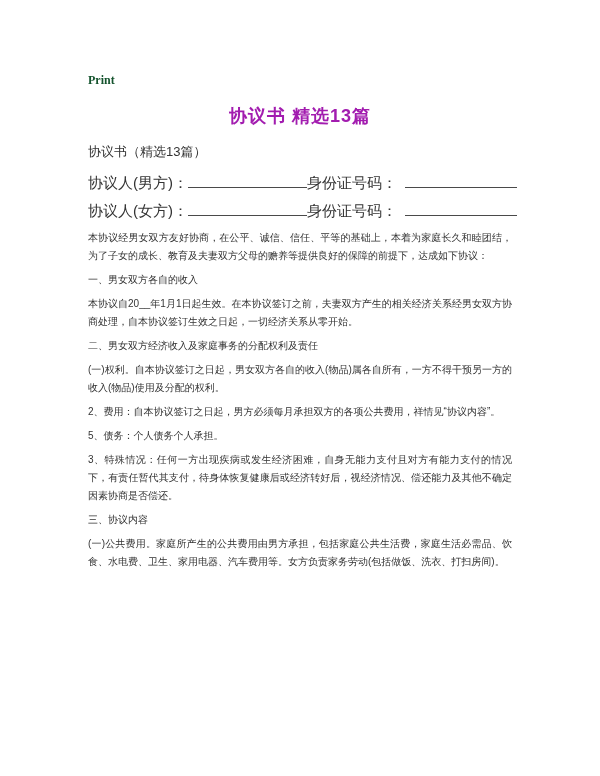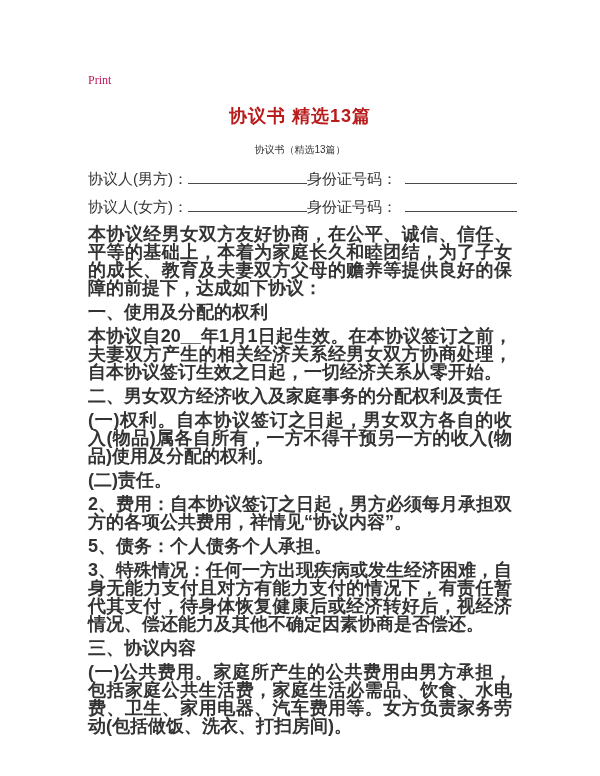--- a/index.html
+++ b/index.html
@@ -7,39 +7,39 @@
     position:relative;
     width:600px;height:776px;
     background:#ffffff;
     color:#333333;
     font-family:"Liberation Sans","DejaVu Sans",sans-serif;
     overflow:hidden;
   }
   .content{padding:70px 88px 0 88px;}
   .print-label{
     font-family:"Liberation Serif","DejaVu Serif",serif;
-    font-size:12px;color:#be185d;cursor:pointer;display:inline-block;
+    font-size:12px;color:#14532d;cursor:pointer;display:inline-block;font-weight:bold;
   }
   .doc-title{
-    font-size:18px;font-weight:bold;color:#b91c1c;
+    font-size:18px;font-weight:bold;color:#a21caf;
     text-align:center;margin:16px 0 0 0;letter-spacing:1px;
   }
-  .doc-subtitle{font-size:10px;margin:15px 0 0 0;font-weight:normal;text-align:center;}
+  .doc-subtitle{font-size:13px;margin:15px 0 0 0;font-weight:normal;}
   .section-title{font-size:14px;font-weight:bold;margin:10px 0 0 0;}
   .form-row{margin-top:13px;font-size:15px;white-space:nowrap;}
   .form-row.second{margin-top:9px;}
   .blank{
     display:inline-block;height:13px;
     border-bottom:1px solid #4a4a4a;vertical-align:baseline;
   }
   .blank-name{width:119px;}
   .blank-id{width:112px;margin-left:8px;}
   .para{
-    font-size:18px;line-height:18px;text-align:justify;
-    margin:6px 0 0 0;font-weight:bold;
+    font-size:10px;line-height:18px;text-align:justify;
+    margin:6px 0 0 0;font-weight:normal;
   }
   .para.first{margin-top:8px;}
 </style>
 </head>
 <body>
 
 <div class="page">
   <div class="content">
 
     <span class="print-label">Print</span>
@@ -51,25 +51,24 @@
 
     <div class="form-row">
       <span>协议人(男方)：</span><span class="blank blank-name"></span><span>身份证号码：</span><span class="blank blank-id"></span>
     </div>
 
     <div class="form-row second">
       <span>协议人(女方)：</span><span class="blank blank-name"></span><span>身份证号码：</span><span class="blank blank-id"></span>
     </div>
 
     <p class="para first">本协议经男女双方友好协商，在公平、诚信、信任、平等的基础上，本着为家庭长久和睦团结，为了子女的成长、教育及夫妻双方父母的赡养等提供良好的保障的前提下，达成如下协议：</p>
-    <p class="para">一、使用及分配的权利</p>
+    <p class="para">一、男女双方各自的收入</p>
     <p class="para">本协议自20__年1月1日起生效。在本协议签订之前，夫妻双方产生的相关经济关系经男女双方协商处理，自本协议签订生效之日起，一切经济关系从零开始。</p>
     <p class="para">二、男女双方经济收入及家庭事务的分配权利及责任</p>
     <p class="para">(一)权利。自本协议签订之日起，男女双方各自的收入(物品)属各自所有，一方不得干预另一方的收入(物品)使用及分配的权利。</p>
-    <p class="para">(二)责任。</p>
     <p class="para">2、费用：自本协议签订之日起，男方必须每月承担双方的各项公共费用，祥情见“协议内容”。</p>
     <p class="para">5、债务：个人债务个人承担。</p>
     <p class="para">3、特殊情况：任何一方出现疾病或发生经济困难，自身无能力支付且对方有能力支付的情况下，有责任暂代其支付，待身体恢复健康后或经济转好后，视经济情况、偿还能力及其他不确定因素协商是否偿还。</p>
     <p class="para">三、协议内容</p>
     <p class="para">(一)公共费用。家庭所产生的公共费用由男方承担，包括家庭公共生活费，家庭生活必需品、饮食、水电费、卫生、家用电器、汽车费用等。女方负责家务劳动(包括做饭、洗衣、打扫房间)。</p>
 
   </div>
 </div>
 
 </body></html>

